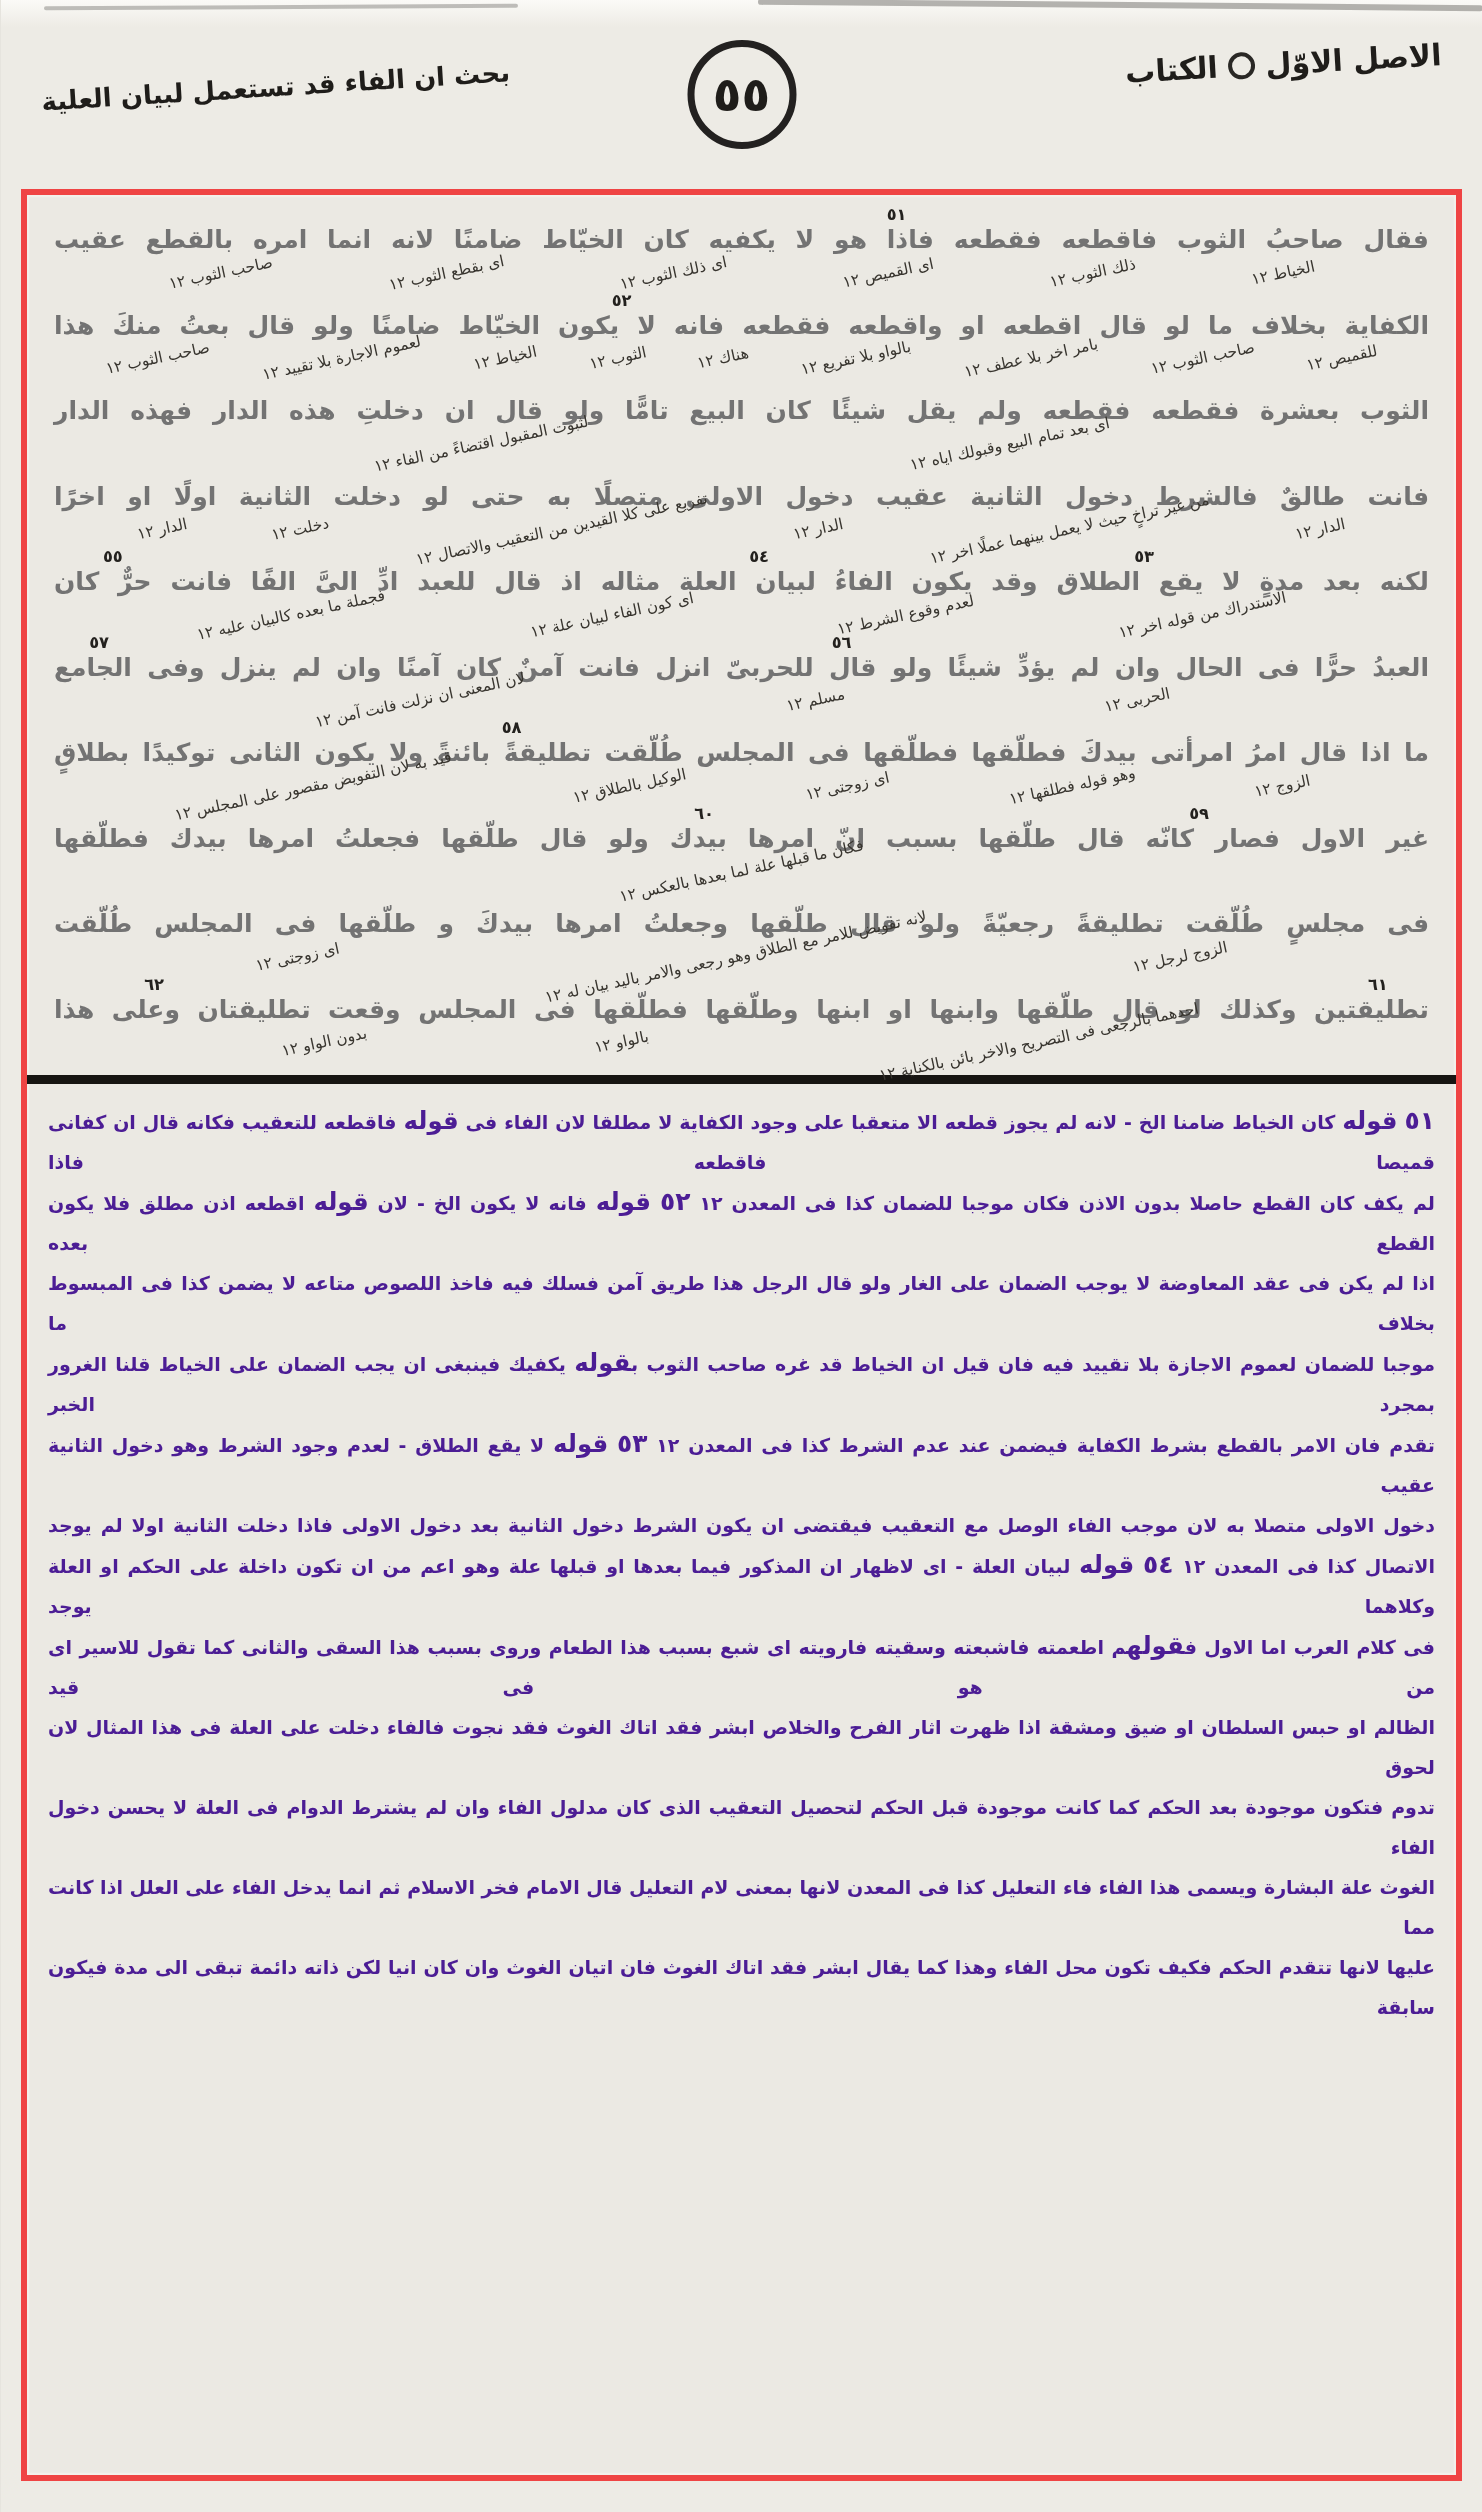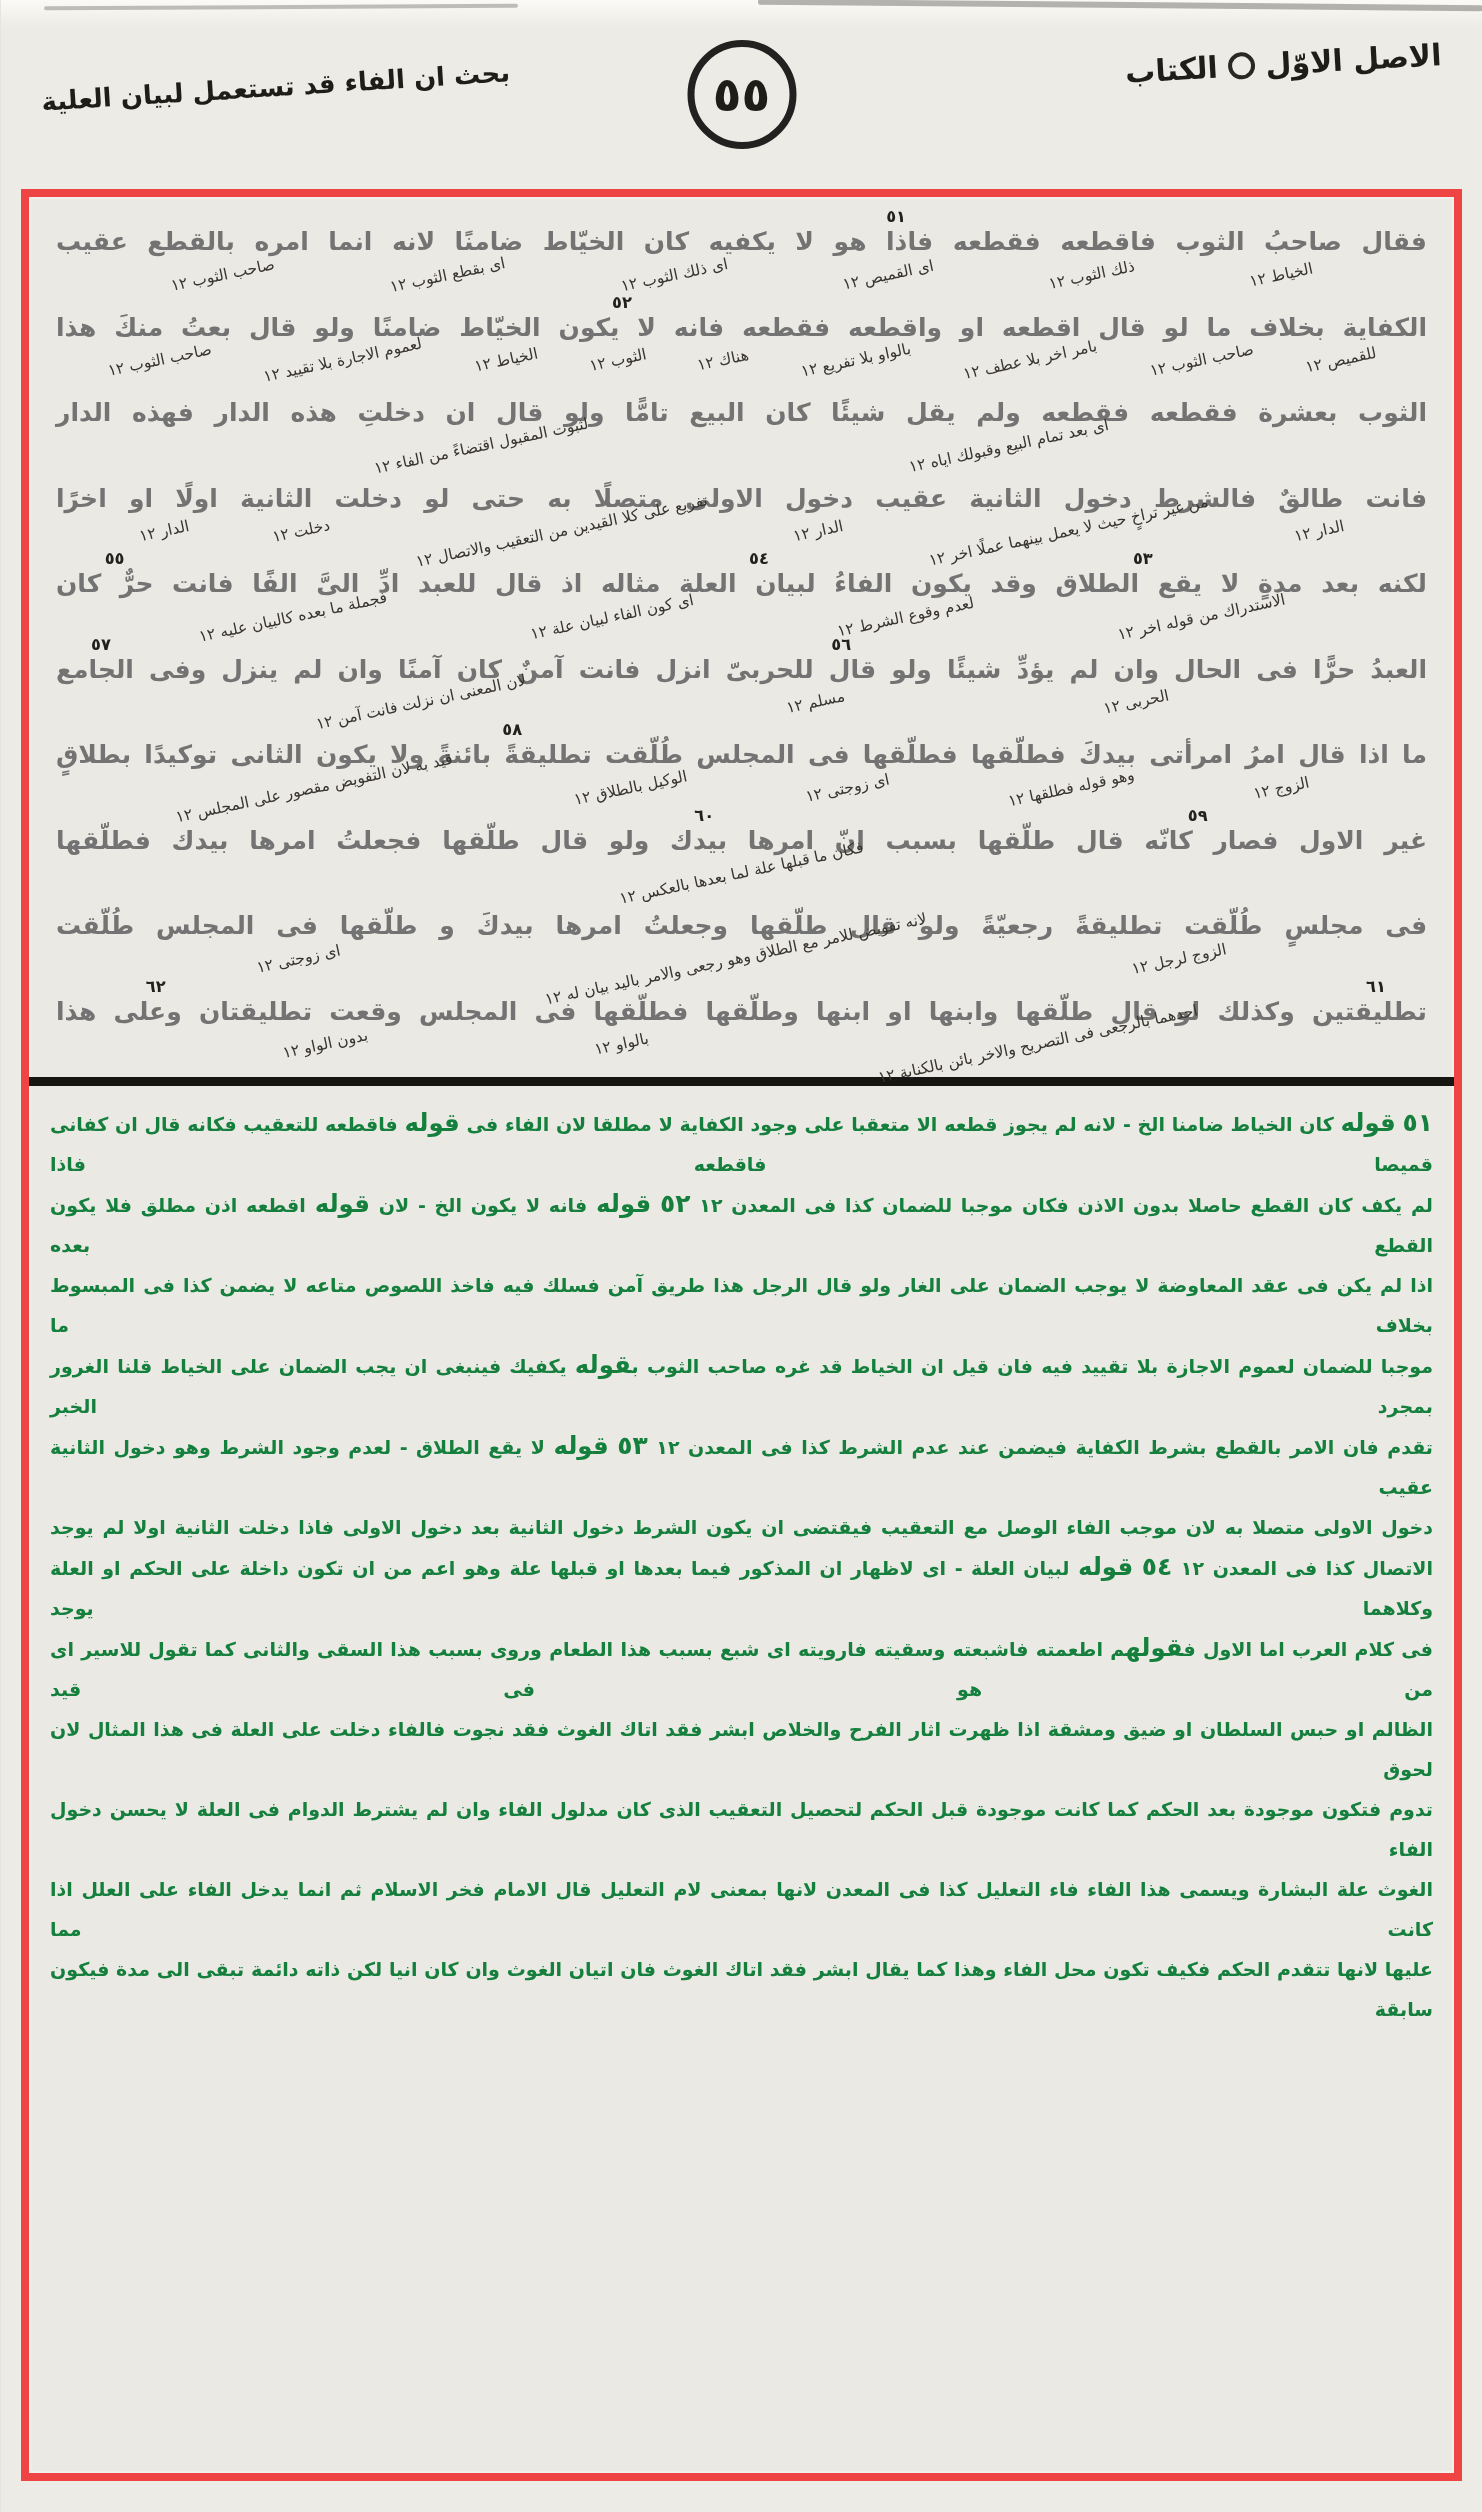--- a/index.html
+++ b/index.html
@@ -26,21 +26,21 @@
     border-radius:50%;}
   .header-left{position:absolute;left:7.4px;top:38px;font-size:26px;font-weight:bold;
     transform:rotate(-3.6deg);white-space:nowrap;}
   .page-badge{position:absolute;left:50%;top:6px;transform:translateX(-50%);
     width:95px;height:95px;border:7.4px solid #232120;border-radius:50%;
     background:#edebe5;display:flex;align-items:center;justify-content:center;
     font-size:47px;font-weight:bold;z-index:3;}
 
   
   .frame{position:absolute;left:21px;right:21px;top:189px;bottom:31px;
-    border:8px solid #ef4444;
+    border:6px solid #ef4444;
     background-color:#ebe9e3;
     background-image:
       radial-gradient(ellipse 237px 52px at 22% 5%,  rgba(70,68,64,.11), transparent 70%),
       radial-gradient(ellipse 311px 59px at 72% 9%,  rgba(70,68,64,.09), transparent 70%),
       radial-gradient(ellipse 385px 67px at 38% 24%, rgba(70,68,64,.08), transparent 70%),
       radial-gradient(ellipse 348px 70px at 76% 47%, rgba(70,68,64,.07), transparent 70%),
       radial-gradient(ellipse 620px110px at 28% 70%, rgba(70,68,64,.06), transparent 70%),
       radial-gradient(ellipse 414px 67px at 60% 88%, rgba(70,68,64,.05), transparent 70%);
     box-shadow:inset 0 0 0 2.2px #f2f0ea;}
 
@@ -49,21 +49,21 @@
   .matn-text{font-size:25px;font-weight:bold;color:#737373;line-height:1.38;
     text-align:justify;text-align-last:justify;}
   .marker{position:absolute;top:-18px;font-size:16.3px;font-weight:bold;color:#23211e;}
   .gloss-row{display:flex;justify-content:space-evenly;align-items:flex-start;
     margin-top:6px;min-height:30px;}
   .gloss{font-size:15.5px;color:#38352f;transform:rotate(-12deg);white-space:nowrap;}
 
   .divider{border-top:9.6px solid #171512;margin-top:12px;}
 
   .commentary{padding:16.3px 21px 6px 21px;}
-  .comm-line{font-size:19px;font-weight:bold;color:#15803d;line-height:40px;
+  .comm-line{font-size:19px;font-weight:bold;color:#4c1d95;line-height:40px;
     text-align:justify;text-align-last:justify;}
   .comm-line .qawl{font-size:24.4px;}
   .comm-line .siglum{font-size:25px;}
 </style>
 </head>
 <body>
 
 <div class="page">
   <div class="scan-top-band"></div>
   <div class="scan-streak-left"></div>

